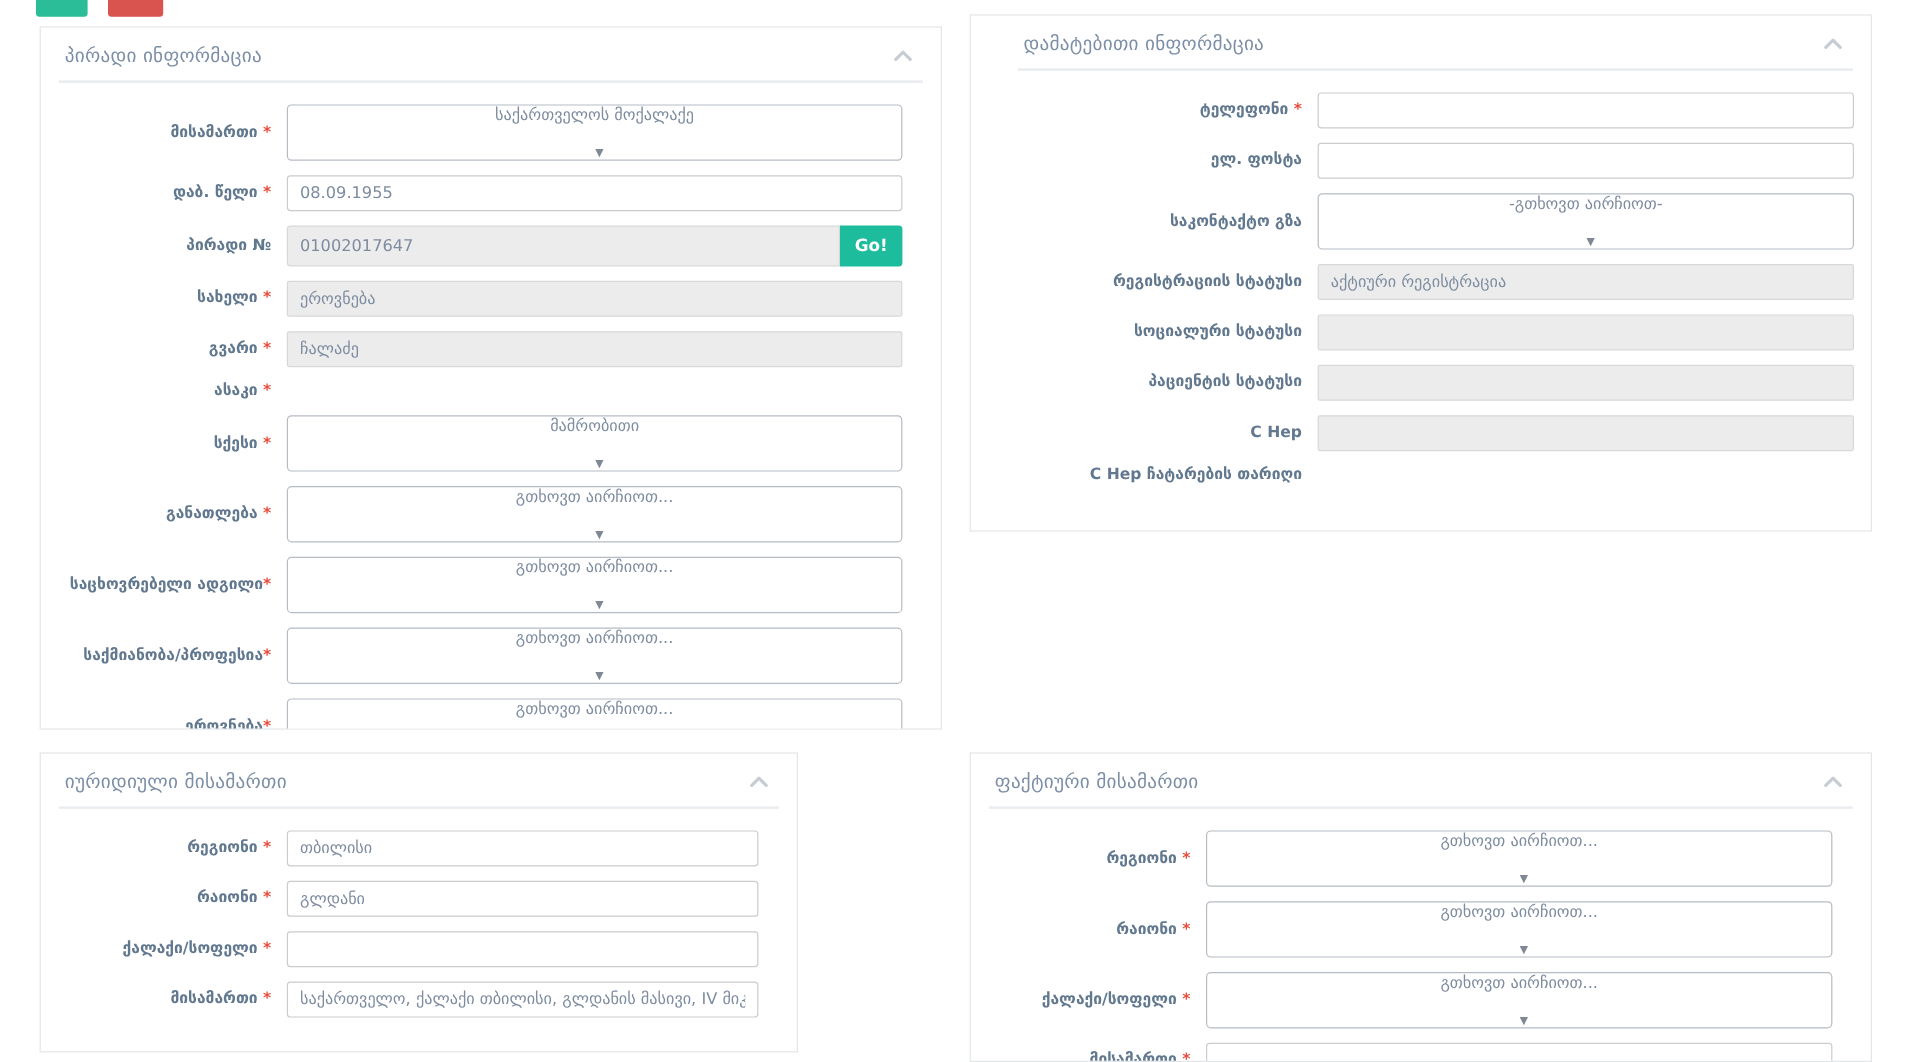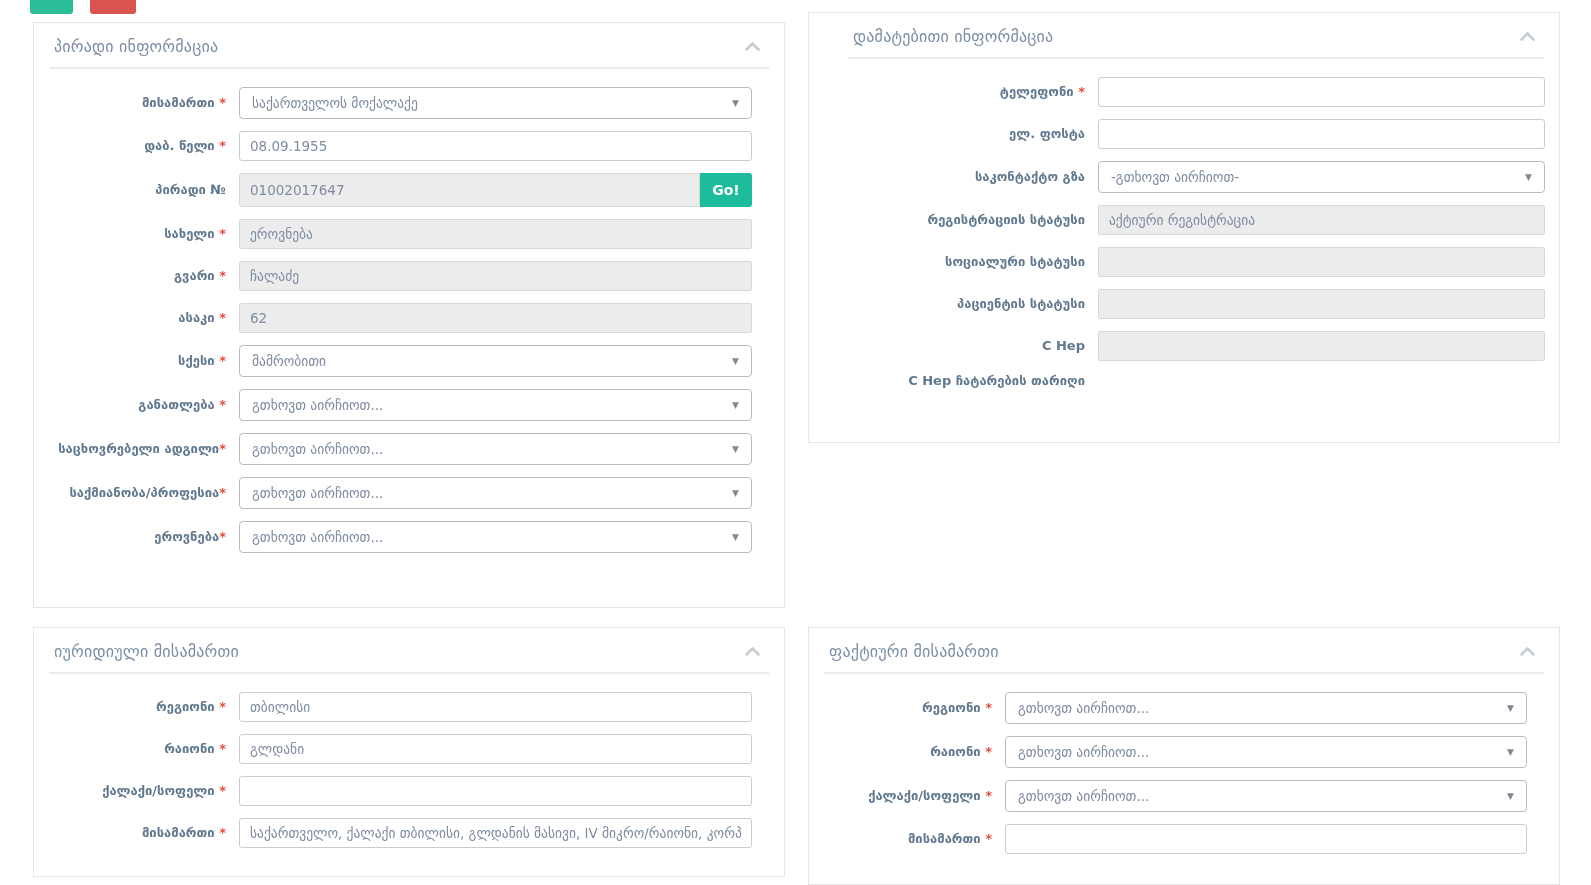--- a/index.html
+++ b/index.html
@@ -16,21 +16,21 @@
   }
   .tb-btn.green{width:43px;background:#2abd97;margin-right:12px;}
   .tb-btn.red{width:46px;background:#d9534f;}
   
   .panel{
     position:absolute;background:#fff;border:1px solid #e3e6e8;overflow:hidden;
     box-sizing:border-box;
   }
   .panel-personal  {left:33px; top:22px; width:752px;height:586px;}
   .panel-additional{left:808px;top:12px; width:752px;height:431px;padding-left:24px;}
-  .panel-legal     {left:33px; top:627px;width:752px;height:250px;}
+  .panel-legal     {left:33px; top:627px;width:632px;height:250px;}
   .panel-actual    {left:808px;top:627px;width:752px;height:258px;}
 
   .panel-head{
     display:flex;align-items:center;justify-content:space-between;
     padding:14px 22px 11px 20px;
   }
   .panel-title{color:#7c8ea6;font-size:16px;letter-spacing:.2px;}
   .collapse-icon{cursor:pointer;line-height:0;padding:2px;}
   .panel-sep{height:2px;background:#e8ebef;margin:0 15px 18px 15px;}
 
@@ -51,24 +51,24 @@
     box-sizing:border-box;width:100%;height:30px;
     border:1px solid #cccccc;border-radius:3px;
     padding:0 10px;font-size:13.5px;color:#7e8ca0;background:#fff;
     font-family:"DejaVu Sans","Liberation Sans",sans-serif;outline:none;
     display:block;
   }
   div.txt{line-height:28px;overflow:hidden;white-space:nowrap;}
   .txt.disabled{background:#ececec;border-color:#d8d8d8;border-radius:2px;}
 
   .sel{
-    box-sizing:border-box;width:100%;height:32px;
+    box-sizing:border-box;width:100%;height:47px;
     border:1px solid #b5bcc4;border-radius:4px;background:#fff;
     display:flex;align-items:center;justify-content:space-between;
-    padding:0 12px;cursor:pointer;
+    padding:0 12px;cursor:pointer;flex-direction:column;
   }
   .sel-text{color:#7e8ca0;font-size:13.5px;white-space:nowrap;overflow:hidden;}
   .caret{color:#7f8893;font-size:9px;margin-left:8px;flex:0 0 auto;}
 
   .with-btn{display:flex;align-items:stretch;}
   .with-btn .txt{border-radius:3px 0 0 3px;height:34px;line-height:32px;flex:1;}
   .go-btn{
     flex:0 0 auto;width:52px;height:34px;border:none;border-radius:0 3px 3px 0;
     background:#1cbc9c;color:#fff;font-weight:bold;font-size:14px;cursor:pointer;
     font-family:"DejaVu Sans","Liberation Sans",sans-serif;
@@ -125,23 +125,20 @@
 
   <div class="frm-row">
     <label class="lbl"><span>გვარი</span><span class="req"> *</span></label>
     <div class="ctl">
         <div class="txt disabled">ჩალაძე</div>
       </div>
   </div>
 
   <div class="frm-row">
     <label class="lbl"><span>ასაკი</span><span class="req"> *</span></label>
-    <div class="ctl">
-        <div class="txt disabled">62</div>
-      </div>
   </div>
 
   <div class="frm-row">
     <label class="lbl"><span>სქესი</span><span class="req"> *</span></label>
     <div class="ctl">
         <div class="sel">
           <span class="sel-text">მამრობითი</span>
           <span class="caret">▼</span>
         </div>
       </div>

